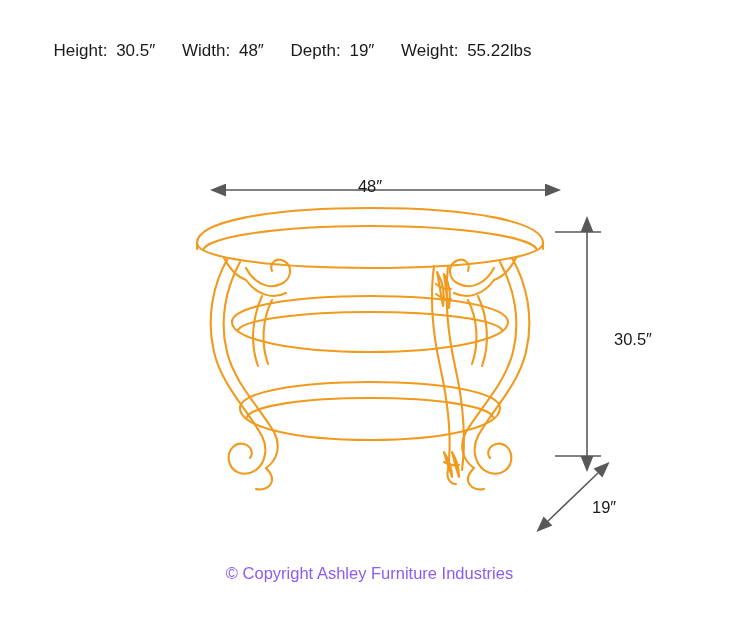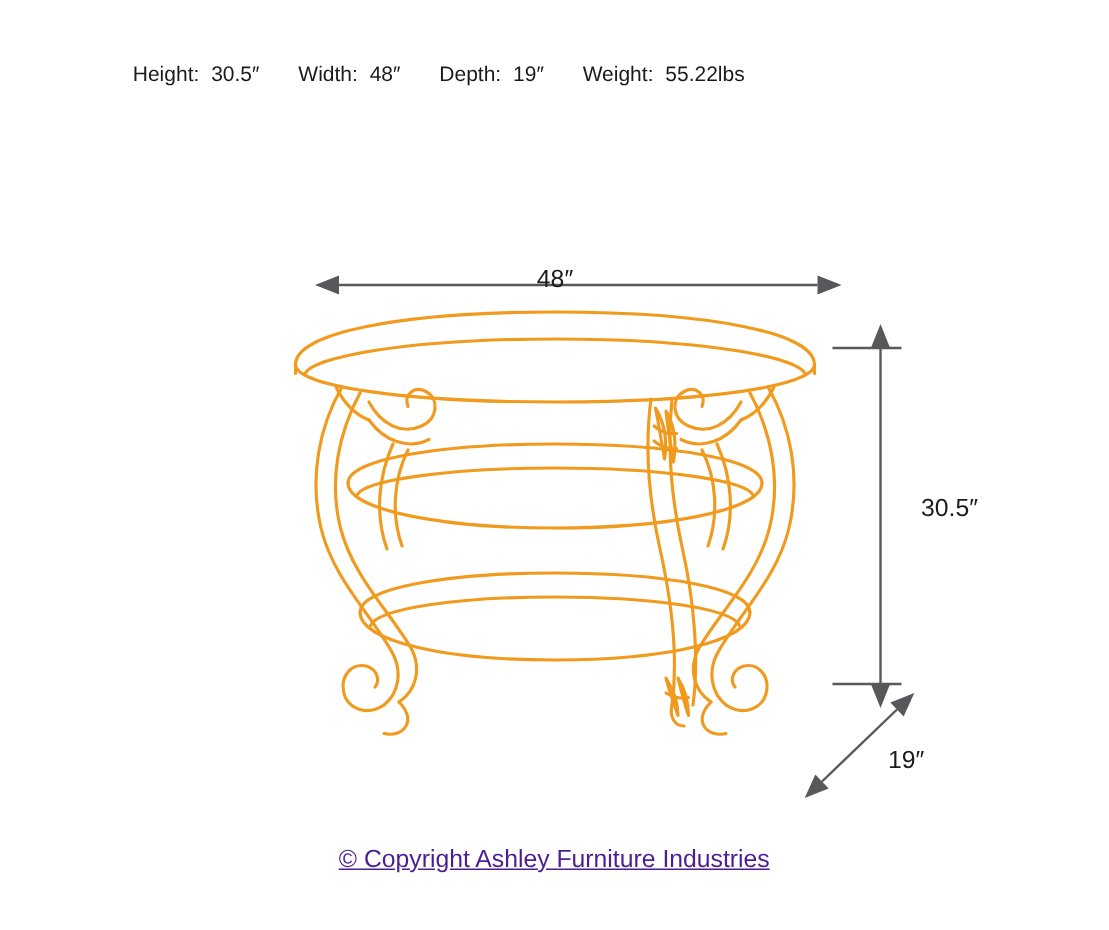--- a/index.html
+++ b/index.html
@@ -20,21 +20,21 @@
     width: 739px;
     height: 620px;
   }
   
   .specs {
     position: absolute;
     left: 0;
     top: 41px;
     width: 585px;
     text-align: center;
-    font-size: 14px;
+    font-size: 17px;
     color: #1b1b1b;
     white-space: nowrap;
   }
   .specs .spec {
     display: inline-block;
     margin: 0 11px;
   }
   .specs .spec-label,
   .specs .spec-value {
     display: inline;
@@ -71,23 +71,22 @@
     top: 498px;
   }
   
   .copyright {
     position: absolute;
     left: 0;
     top: 564px;
     width: 739px;
     text-align: center;
     font-size: 16.5px;
-    color: #4c1d95;
+    color: #8b5cf6;
     white-space: nowrap;
-    text-decoration: underline;
   }
 </style>
 </head>
 <body>
 
 <div id="page">
 
   <div class="specs">
     <span class="spec">
       <span class="spec-label">Height:</span>

